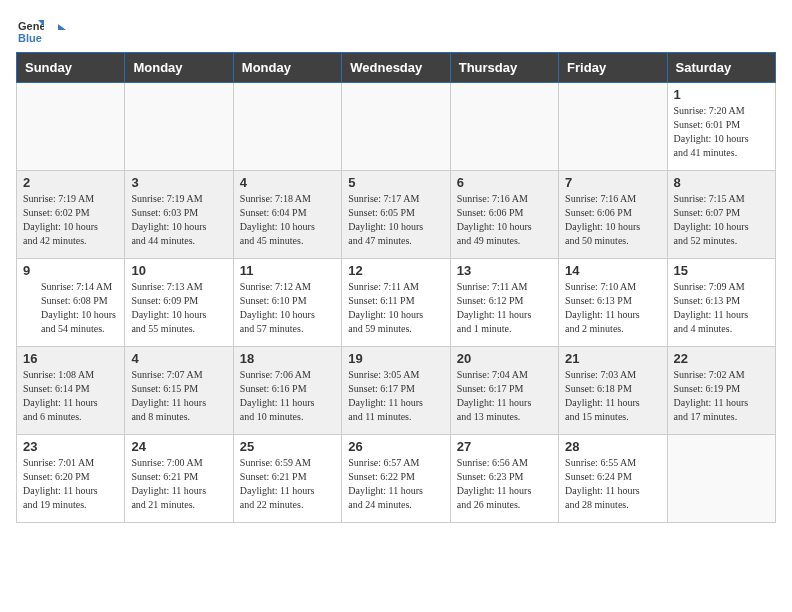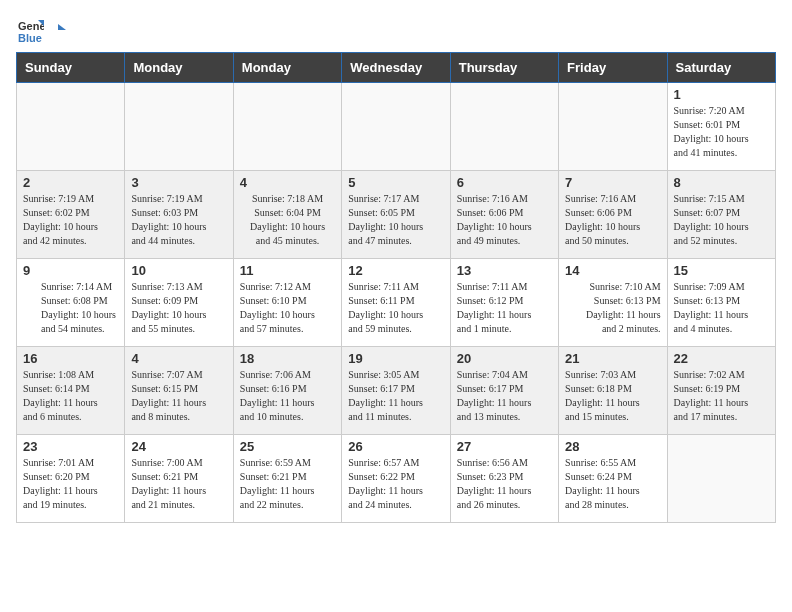--- a/index.html
+++ b/index.html
@@ -152,21 +152,21 @@
         </td>
         <td>
           <span class="day-num">3</span>
           <div class="day-info" style="white-space: pre-line;">Sunrise: 7:19 AM
 Sunset: 6:03 PM
 Daylight: 10 hours
 and 44 minutes.</div>
         </td>
         <td>
           <span class="day-num">4</span>
-          <div class="day-info" style="white-space: pre-line; text-align: center;">Sunrise: 7:18 AM
+          <div class="day-info" style="white-space: pre-line;">Sunrise: 7:18 AM
 Sunset: 6:04 PM
 Daylight: 10 hours
 and 45 minutes.</div>
         </td>
         <td>
           <span class="day-num">5</span>
           <div class="day-info" style="white-space: pre-line;">Sunrise: 7:17 AM
 Sunset: 6:05 PM
 Daylight: 10 hours
 and 47 minutes.</div>
@@ -224,21 +224,21 @@
         </td>
         <td>
           <span class="day-num">13</span>
           <div class="day-info" style="white-space: pre-line;">Sunrise: 7:11 AM
 Sunset: 6:12 PM
 Daylight: 11 hours
 and 1 minute.</div>
         </td>
         <td>
           <span class="day-num">14</span>
-          <div class="day-info" style="white-space: pre-line; text-align: right;">Sunrise: 7:10 AM
+          <div class="day-info" style="white-space: pre-line;">Sunrise: 7:10 AM
 Sunset: 6:13 PM
 Daylight: 11 hours
 and 2 minutes.</div>
         </td>
         <td>
           <span class="day-num">15</span>
           <div class="day-info" style="white-space: pre-line;">Sunrise: 7:09 AM
 Sunset: 6:13 PM
 Daylight: 11 hours
 and 4 minutes.</div>

